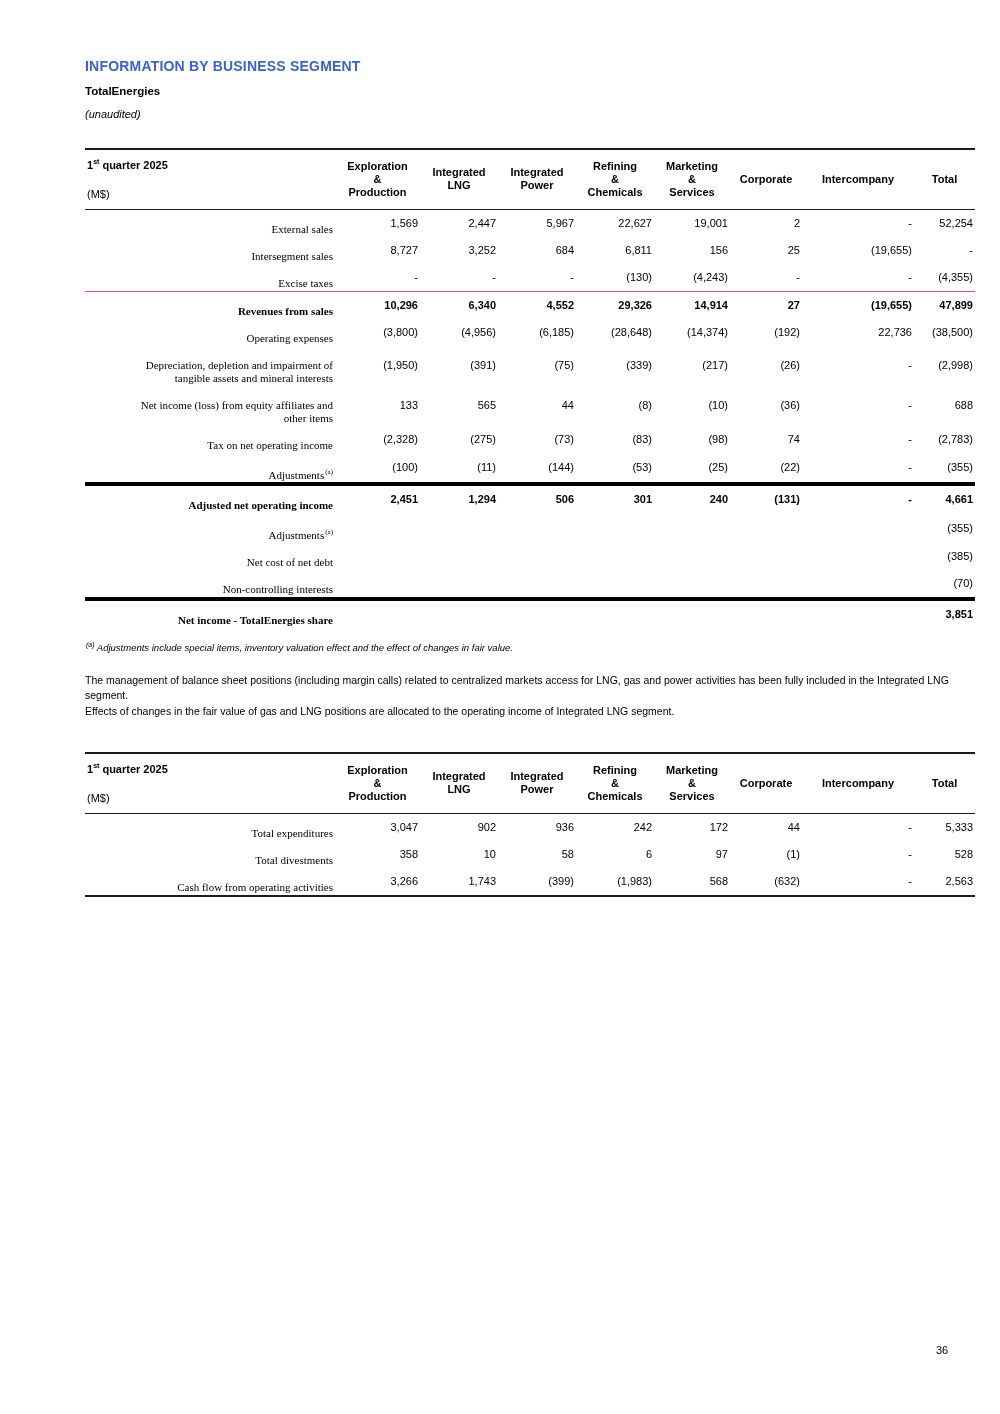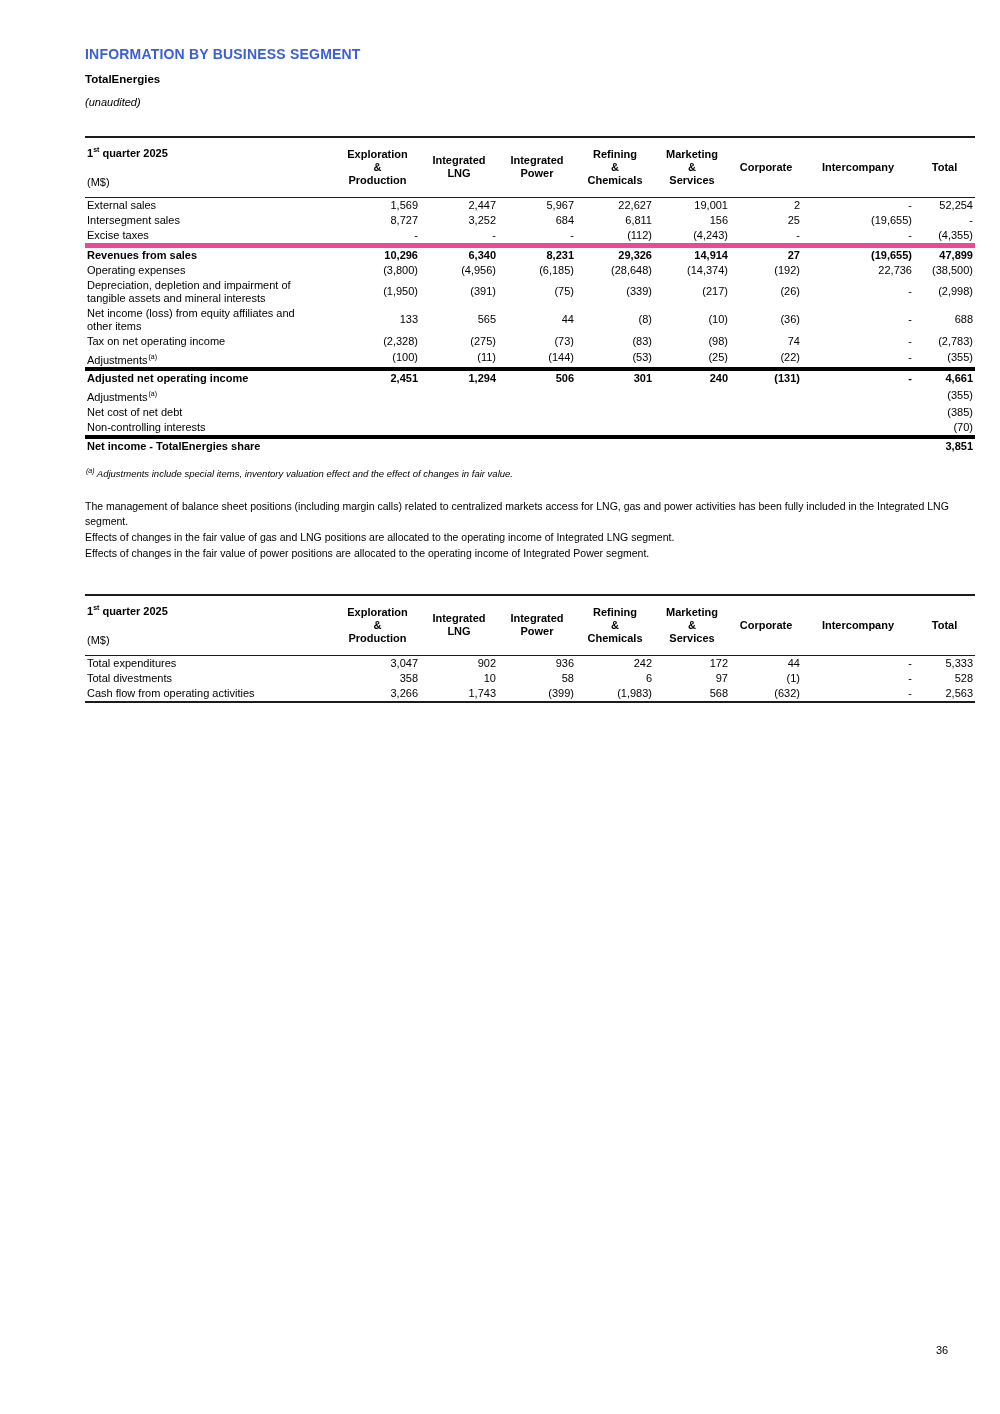--- a/index.html
+++ b/index.html
@@ -4,21 +4,21 @@
 <style>
   * { margin:0; padding:0; box-sizing:border-box; }
   html, body { background:#ffffff; }
   body {
     width:1000px; height:1414px; position:relative;
     font-family:"Liberation Sans", sans-serif; color:#000;
     overflow:hidden;
   }
   .page { position:absolute; left:85px; top:0; width:890px; }
 
-  .doc-title { margin-top:46px; font-size:14px; font-weight:bold; letter-spacing:0.2px; }
+  .doc-title { margin-top:58px; font-size:14px; font-weight:bold; letter-spacing:0.2px; }
   .company   { margin-top:11px;  font-size:11.5px; font-weight:bold; }
   .unaudited { margin-top:11px; font-size:11px; font-style:italic; }
 
   table.seg {
     border-collapse:collapse; table-layout:fixed; width:890px;
     border-top:2px solid #1c1c1c;
   }
   table.t1 { margin-top:28px; }
   table.t2 { margin-top:33px; border-bottom:2px solid #1c1c1c; }
 
@@ -28,24 +28,24 @@
   .label-head { text-align:left; vertical-align:top; }
   .label-head .period { margin-top:8px; font-weight:bold; font-size:11px; }
   .label-head .unit   { margin-top:17px; margin-bottom:9px; font-size:11px; }
 
   .col-head {
     font-weight:bold; text-align:center; vertical-align:middle;
     white-space:pre-line; line-height:13px; padding:5px 1px;
   }
 
   tbody td { vertical-align:middle; height:15px; line-height:13px; }
-  td.label { text-align:left; white-space:pre-line; padding-top:1px; padding-bottom:1px; }
+  td.label { text-align:right; white-space:pre-line; padding-top:13px; padding-bottom:1px;font-family:Liberation Serif, serif; }
   td.num   { text-align:right; }
   tr.bold td { font-weight:bold; }
-  tr.bt-thin  { border-top:5px solid #ec4899; }
+  tr.bt-thin  { border-top:1px solid #ec4899; }
   tr.bt-thick { border-top:4px solid #000000; }
 
   sup { font-size:7px; }
   td.label sup, .footnote sup { margin-left:1px; }
 
   .footnote { margin-top:13px; font-size:9.5px; font-style:italic; }
   .notes { margin-top:20px; }
   .notes p { font-size:10.5px; line-height:15px; margin-top:1px; }
 
   .page-number { position:absolute; top:1344px; left:936px; font-size:11px; }
@@ -116,31 +116,31 @@
           <td class="num">156</td>
           <td class="num">25</td>
           <td class="num">(19,655)</td>
           <td class="num">-</td>
         </tr>
         <tr>
           <td class="label">Excise taxes</td>
           <td class="num">-</td>
           <td class="num">-</td>
           <td class="num">-</td>
-          <td class="num">(112)</td>
+          <td class="num">(130)</td>
           <td class="num">(4,243)</td>
           <td class="num">-</td>
           <td class="num">-</td>
           <td class="num">(4,355)</td>
         </tr>
         <tr class="bold bt-thin">
           <td class="label">Revenues from sales</td>
           <td class="num">10,296</td>
           <td class="num">6,340</td>
-          <td class="num">8,231</td>
+          <td class="num">4,552</td>
           <td class="num">29,326</td>
           <td class="num">14,914</td>
           <td class="num">27</td>
           <td class="num">(19,655)</td>
           <td class="num">47,899</td>
         </tr>
         <tr>
           <td class="label">Operating expenses</td>
           <td class="num">(3,800)</td>
           <td class="num">(4,956)</td>
@@ -253,21 +253,20 @@
           <td class="num">3,851</td>
         </tr>
       </tbody>
     </table>
 
   <div class="footnote"><sup>(a)</sup><span> Adjustments include special items, inventory valuation effect and the effect of changes in fair value.</span></div>
 
   <div class="notes">
     <p>The management of balance sheet positions (including margin calls) related to centralized markets access for LNG, gas and power activities has been fully included in the Integrated LNG segment.</p>
     <p>Effects of changes in the fair value of gas and LNG positions are allocated to the operating income of Integrated LNG segment.</p>
-    <p>Effects of changes in the fair value of power positions are allocated to the operating income of Integrated Power segment.</p>
   </div>
 
   <table class="seg t2">
       <colgroup>
         <col style="width: 250px;">
         <col style="width: 85px;">
         <col style="width: 78px;">
         <col style="width: 78px;">
         <col style="width: 78px;">
         <col style="width: 76px;">

